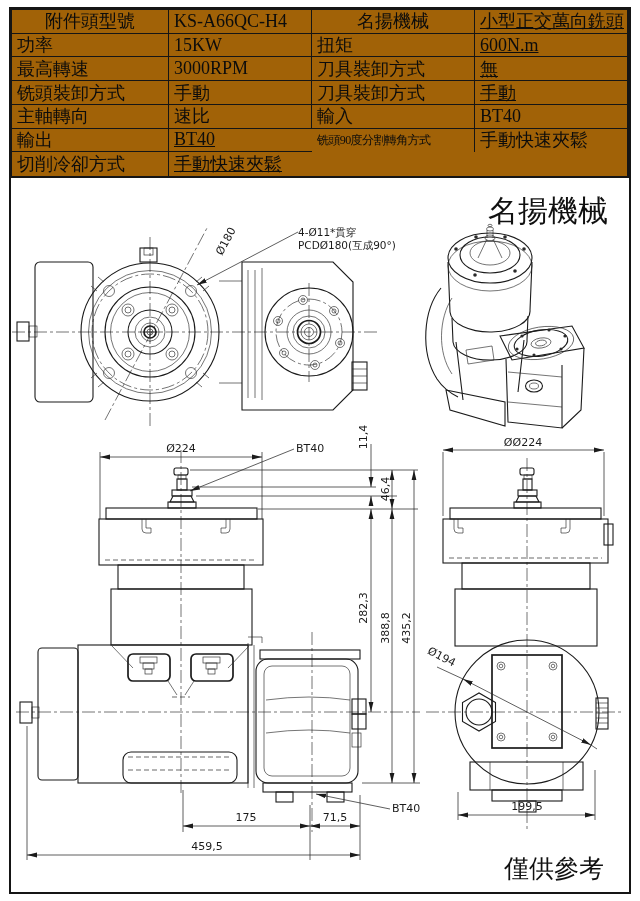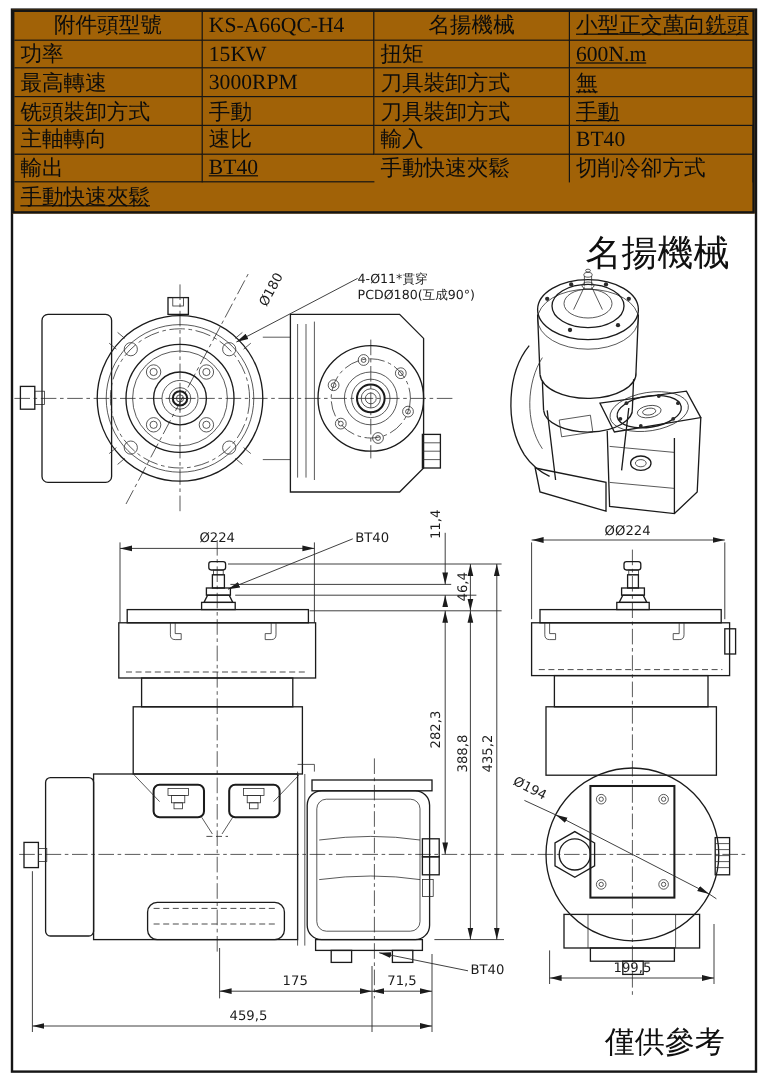--- a/index.html
+++ b/index.html
@@ -345,18 +345,19 @@
   <div class="cell colend">手動</div>
 
   <div class="cell">主軸轉向</div>
   <div class="cell">速比</div>
 
   <div class="cell">輸入</div>
   <div class="cell">BT40</div>
   <div class="cell">輸出</div>
   <div class="cell colend">BT40</div>
 
+  <div class="cell small rowend">铣頭90度分割轉角方式</div>
   <div class="cell rowend">手動快速夾鬆</div>
   <div class="cell rowend">切削冷卻方式</div>
   <div class="cell rowend colend">手動快速夾鬆</div>
 </div>
 
 </div>
 
 </body></html>

